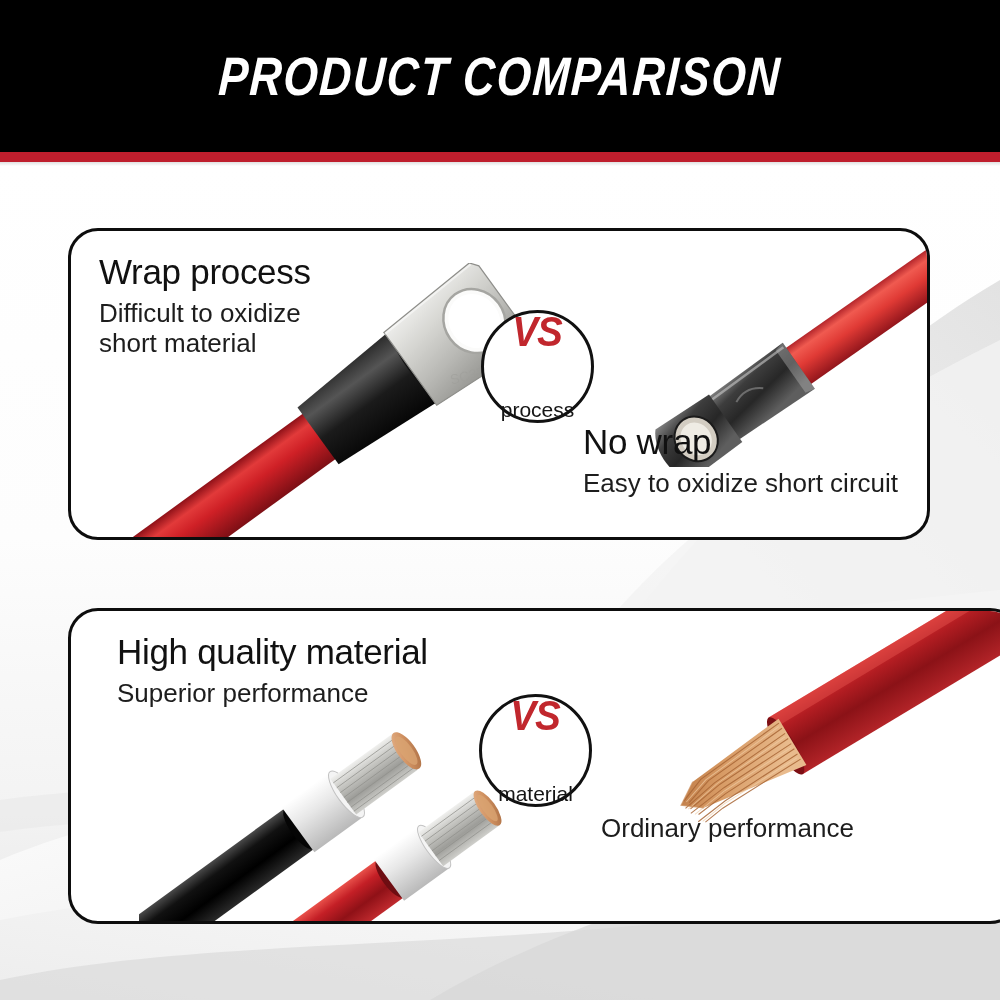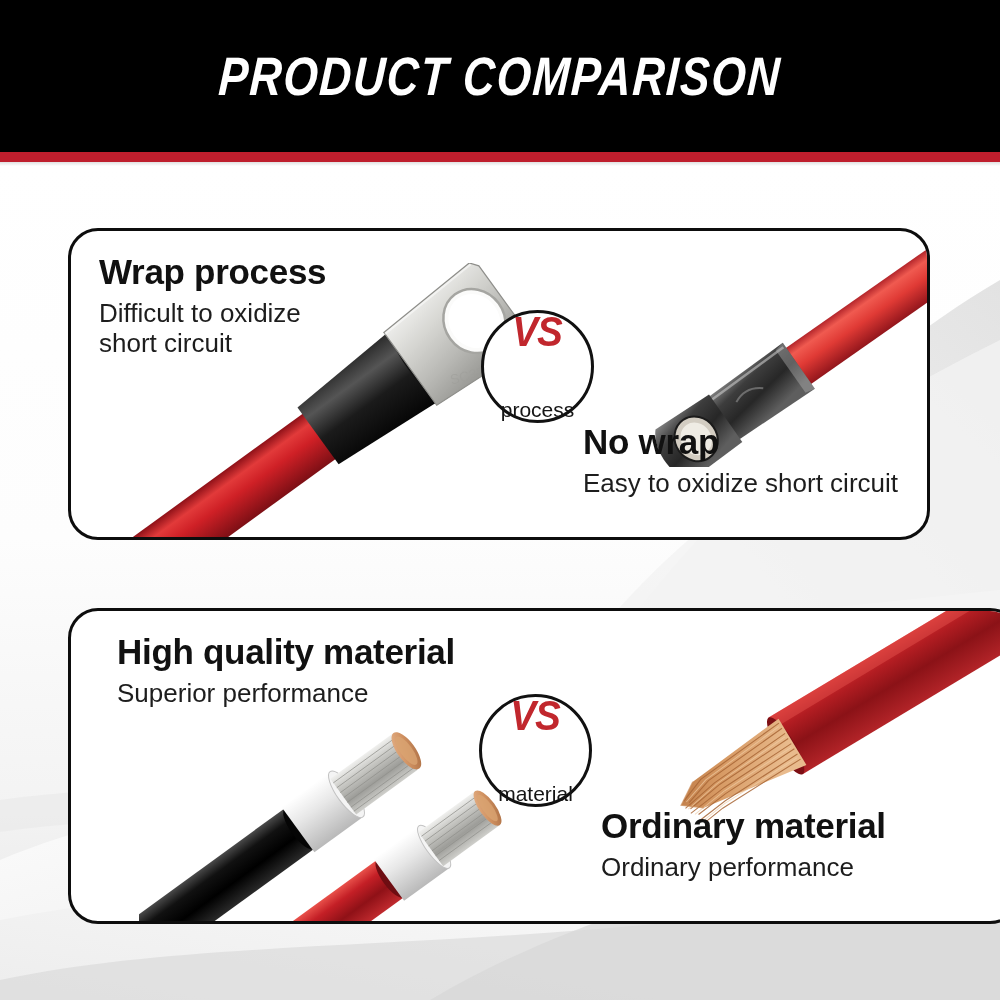--- a/index.html
+++ b/index.html
@@ -60,21 +60,21 @@
     box-sizing:border-box;
   }
   #panel-1 { left:68px;  top:228px; width:862px; height:312px; }
   #panel-2 { left:68px;  top:608px; width:952px; height:316px;padding-left:18px; }
 
   .panel-inner { position:relative; width:100%; height:100%; }
 
   
   .txt-block { position:absolute; z-index:40; }
   .heading {
-    font-size:35px; font-weight:700; color:#111111;
+    font-size:35px; font-weight:400; color:#111111;
     line-height:1.1; white-space:nowrap; letter-spacing:-0.3px;
   }
   .subtext {
     font-size:26px; font-weight:400; color:#1d1d1d;
     line-height:1.18; white-space:pre-line; margin-top:6px;
   }
   .tb-left-1  { left:28px;  top:22px; }
   .tb-right-1 { left:512px; top:192px; }
   .tb-left-2  { left:28px;  top:22px; }
   .tb-right-2 { left:512px; top:196px; }
@@ -181,21 +181,21 @@
           <ellipse cx="372" cy="154" rx="30" ry="33" fill="#fbfbfa" stroke="#a5a5a1" stroke-width="2.5"></ellipse>
           <ellipse cx="372" cy="154" rx="25" ry="28" fill="#ffffff"></ellipse>
           <text x="316" y="192" font-family="Liberation Sans, sans-serif" font-size="14" fill="#9e9e9a" opacity="0.55" transform="rotate(22 316 192)">SC35-10</text>
           <path d="M292,112 L402,106" stroke="#ffffff" stroke-width="2" opacity="0.5"></path>
         </g>
       </svg>
 
       <div class="txt-block tb-left-1">
         <div class="heading">Wrap process</div>
         <div class="subtext">Difficult to oxidize
-short circuit</div>
+short material</div>
       </div>
 
       <svg class="art" id="art-bare" viewBox="0 0 400 250">
         <defs>
           <linearGradient id="redcab2" x1="0" y1="0" x2="0" y2="1">
             <stop offset="0%" stop-color="#b4262b"></stop>
             <stop offset="20%" stop-color="#f05a50"></stop>
             <stop offset="52%" stop-color="#e03a35"></stop>
             <stop offset="100%" stop-color="#93161c"></stop>
           </linearGradient>
@@ -342,21 +342,20 @@
             <path d="M164,109 L74,117 L46,126"></path>
             <path d="M164,121 L82,126 L44,133"></path>
             <path d="M164,133 L85,136 L47,141"></path>
             <path d="M164,145 L78,147 L50,151"></path>
           </g>
           <path d="M62,112 L40,126 L58,140" fill="none" stroke="#c98a55" stroke-width="1.4" opacity="0.7"></path>
         </g>
       </svg>
 
       <div class="txt-block tb-right-2">
-        <div class="heading">Ordinary material</div>
         <div class="subtext">Ordinary performance</div>
       </div>
 
       <div class="vs-badge" id="vs-2">
         <span class="vs-word">VS</span>
         <span class="vs-sub">material</span>
       </div>
 
     </div>
   </div>

